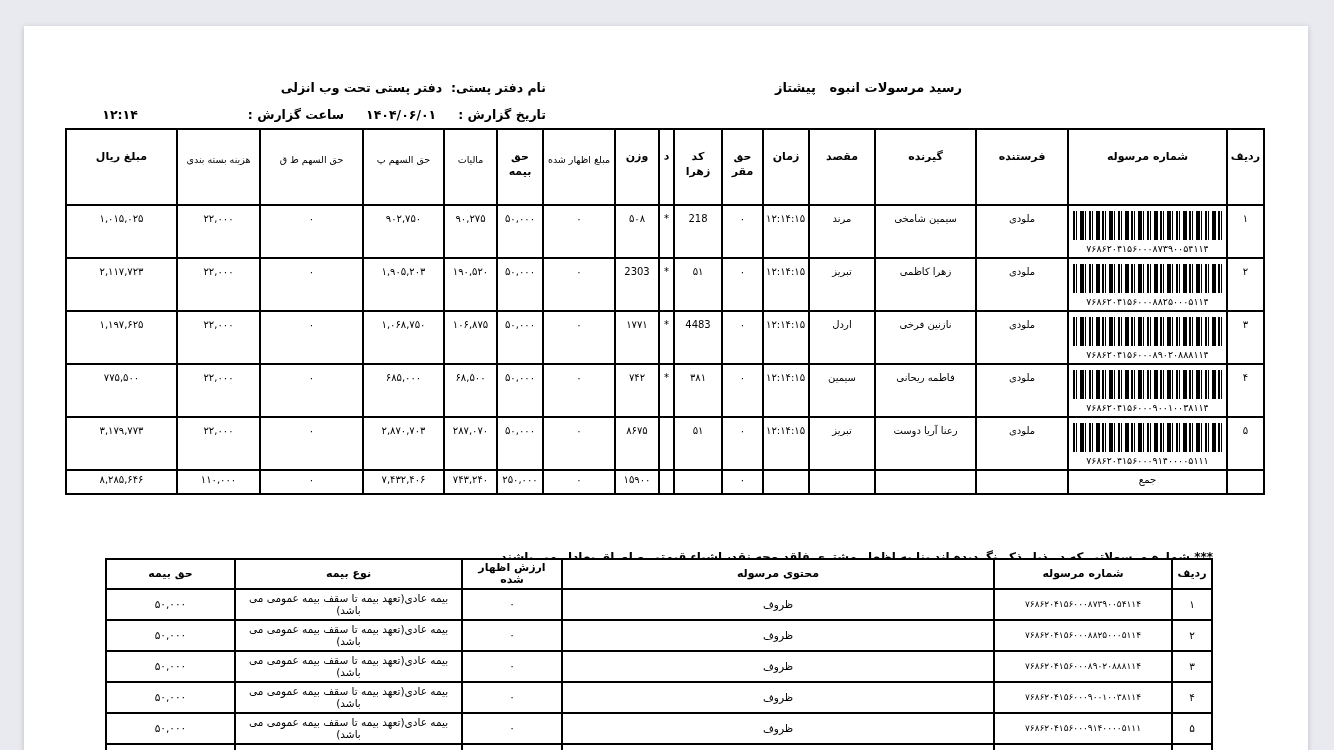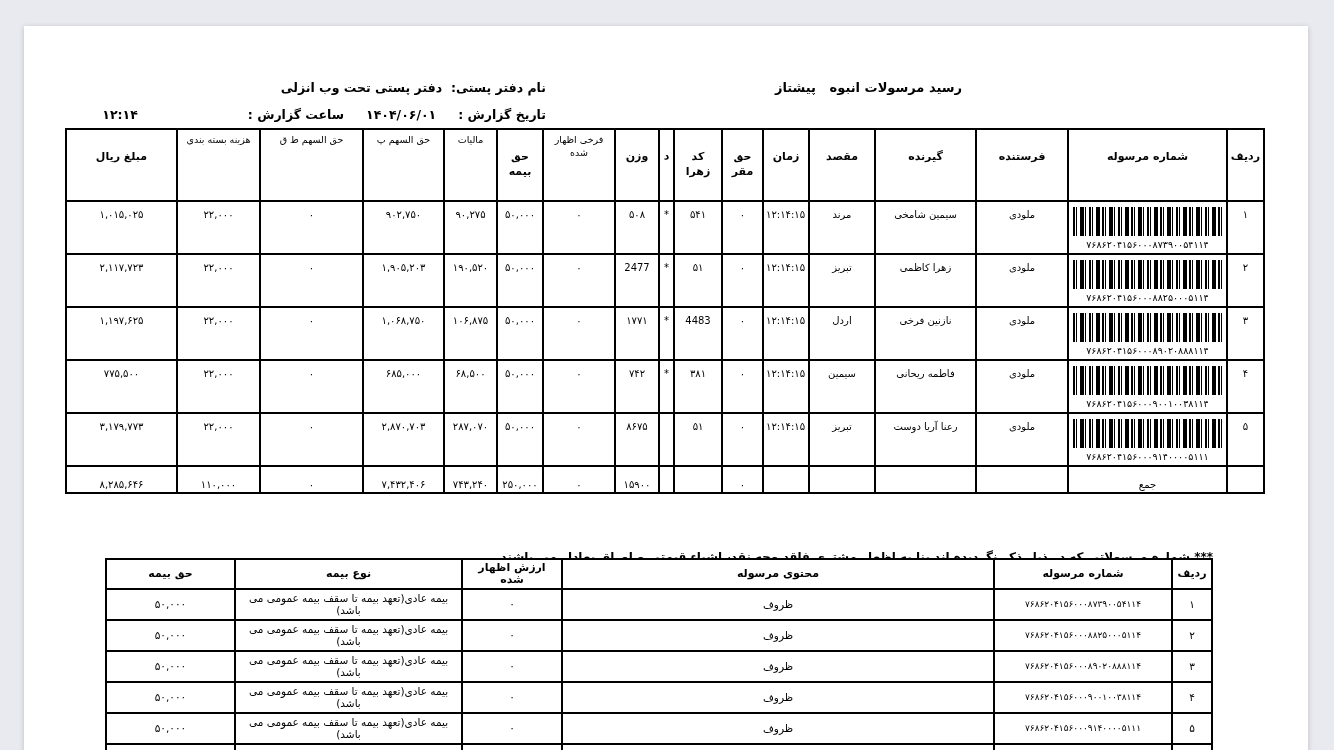--- a/index.html
+++ b/index.html
@@ -26,27 +26,27 @@
   th,td{
     border:2px solid #000;
     padding:2px 3px;
     text-align:center;
     overflow:hidden;
   }
   .t1 th{
     font-size:11px;font-weight:bold;vertical-align:top;padding-top:20px;line-height:1.35;
     height:48px;
   }
-  .t1 th.light{font-weight:400;font-size:9.5px;padding-top:4px;}
+  .t1 th.light{font-weight:400;font-size:9.5px;padding-top:24px;}
   .t1 td{
     font-size:10px;vertical-align:top;padding-top:7px;line-height:1.2;
   }
   .t1 tr.data{height:53px;}
   .t1 tr.totals{height:24px;}
-  .t1 tr.totals td{font-size:10px;padding-top:12px;line-height:11px;overflow-wrap:anywhere;}
+  .t1 tr.totals td{font-size:10px;padding-top:3px;line-height:11px;overflow-wrap:anywhere;}
   .barcode-bars{
     width:150px;height:29px;margin:0 auto 3px;
     background:repeating-linear-gradient(90deg,
       #000 0 2px,#fff 2px 3px,#000 3px 4px,#fff 4px 7px,
       #000 7px 11px,#fff 11px 12px,#000 12px 13px,#fff 13px 16px,
       #000 16px 18px,#fff 18px 19px,#000 19px 20px,#fff 20px 23px,
       #000 23px 27px,#fff 27px 29px);
   }
   .t1 td.bc{padding-top:5px;}
   .barcode-num{font-size:9.5px;letter-spacing:.5px;white-space:nowrap;}
@@ -101,42 +101,42 @@
           <th>ردیف</th>
           <th>شماره مرسوله</th>
           <th>فرستنده</th>
           <th>گیرنده</th>
           <th>مقصد</th>
           <th>زمان</th>
           <th>حق مقر</th>
           <th>کد زهرا</th>
           <th>د</th>
           <th>وزن</th>
-          <th class="light">فرخی اظهار شده</th>
+          <th class="light">مبلغ اظهار شده</th>
           <th>حق بیمه</th>
           <th class="light">مالیات</th>
           <th class="light">حق السهم پ</th>
           <th class="light">حق السهم ط ق</th>
           <th class="light">هزینه بسته بندی</th>
           <th>مبلغ ریال</th>
         </tr>
       </thead>
     <tbody>
         <tr class="data">
           <td>۱</td>
           <td class="bc">
             <div class="barcode-bars"></div>
             <div class="barcode-num">۷۶۸۶۲۰۴۱۵۶۰۰۰۸۷۳۹۰۰۵۴۱۱۴</div>
           </td>
           <td>ملودی</td>
           <td>سیمین شامخی</td>
           <td>مرند</td>
           <td>۱۲:۱۴:۱۵</td>
           <td>۰</td>
-          <td>۵۴۱</td>
+          <td>218</td>
           <td>*</td>
           <td>۵۰۸</td>
           <td>۰</td>
           <td>۵۰,۰۰۰</td>
           <td>۹۰,۲۷۵</td>
           <td>۹۰۲,۷۵۰</td>
           <td>۰</td>
           <td>۲۲,۰۰۰</td>
           <td>۱,۰۱۵,۰۲۵</td>
         </tr>
@@ -146,21 +146,21 @@
             <div class="barcode-bars"></div>
             <div class="barcode-num">۷۶۸۶۲۰۴۱۵۶۰۰۰۸۸۲۵۰۰۰۵۱۱۴</div>
           </td>
           <td>ملودی</td>
           <td>زهرا کاظمی</td>
           <td>تبریز</td>
           <td>۱۲:۱۴:۱۵</td>
           <td>۰</td>
           <td>۵۱</td>
           <td>*</td>
-          <td>2477</td>
+          <td>2303</td>
           <td>۰</td>
           <td>۵۰,۰۰۰</td>
           <td>۱۹۰,۵۲۰</td>
           <td>۱,۹۰۵,۲۰۳</td>
           <td>۰</td>
           <td>۲۲,۰۰۰</td>
           <td>۲,۱۱۷,۷۲۳</td>
         </tr>
         <tr class="data">
           <td>۳</td>

